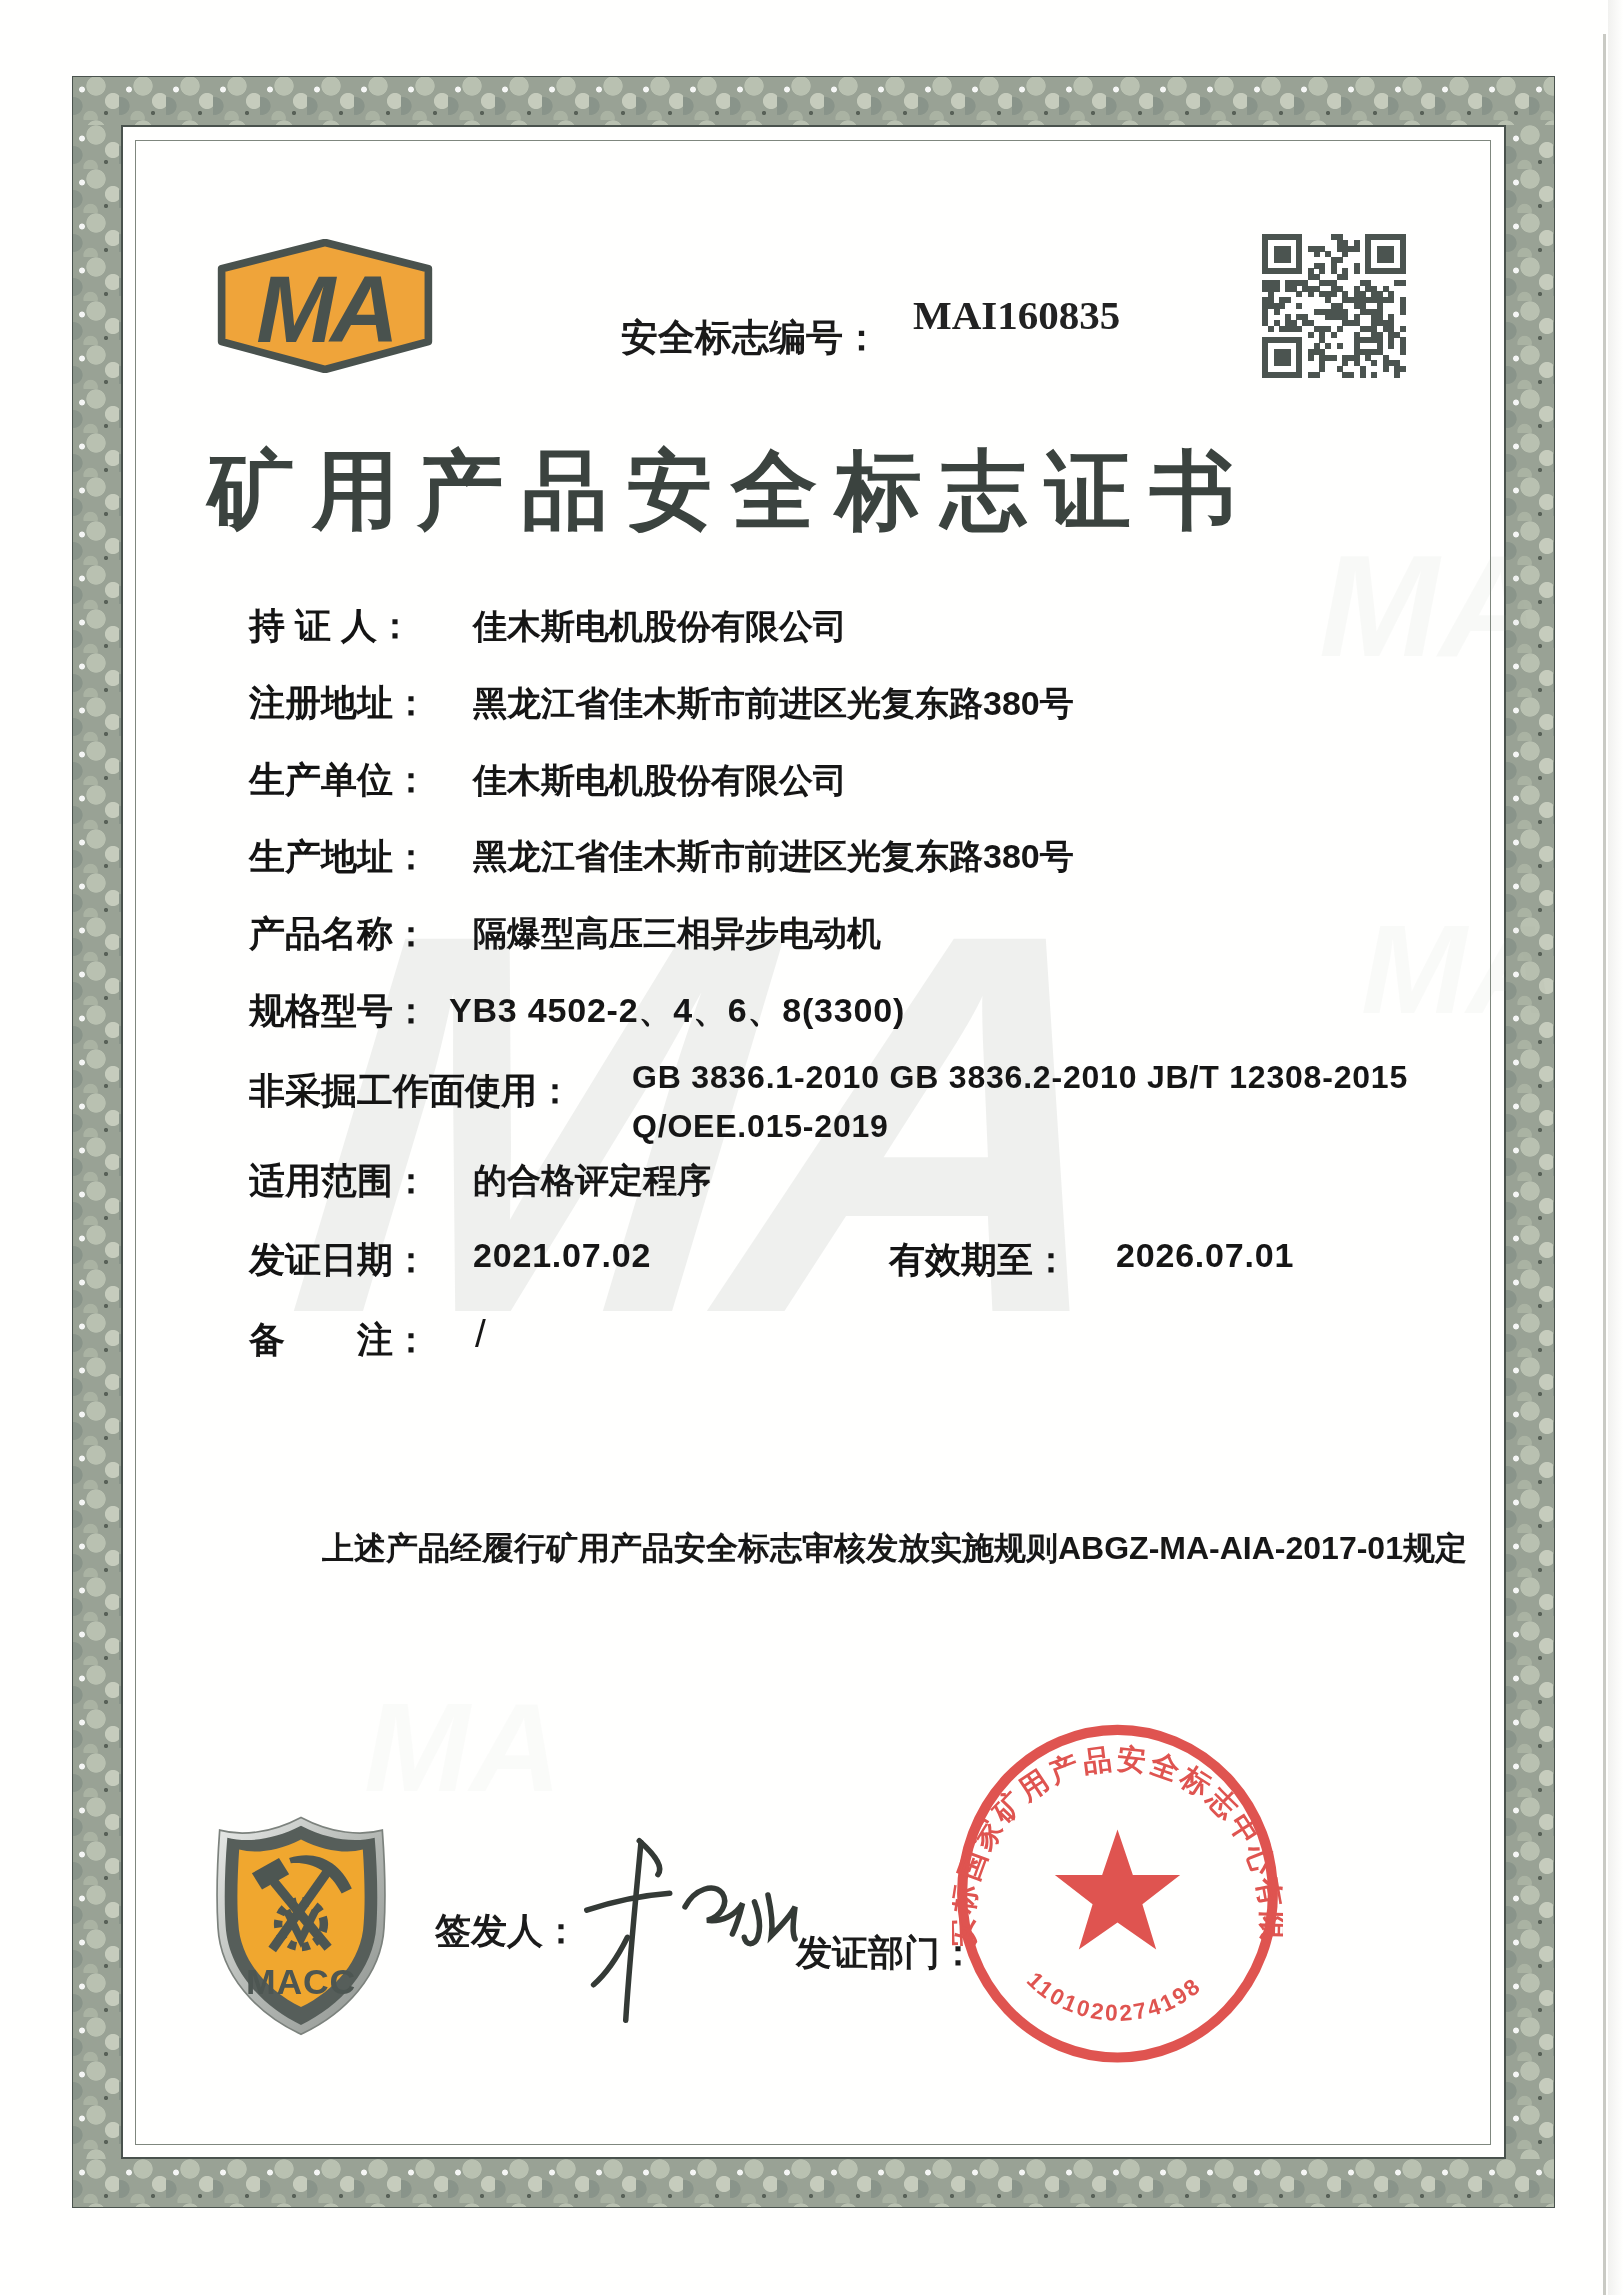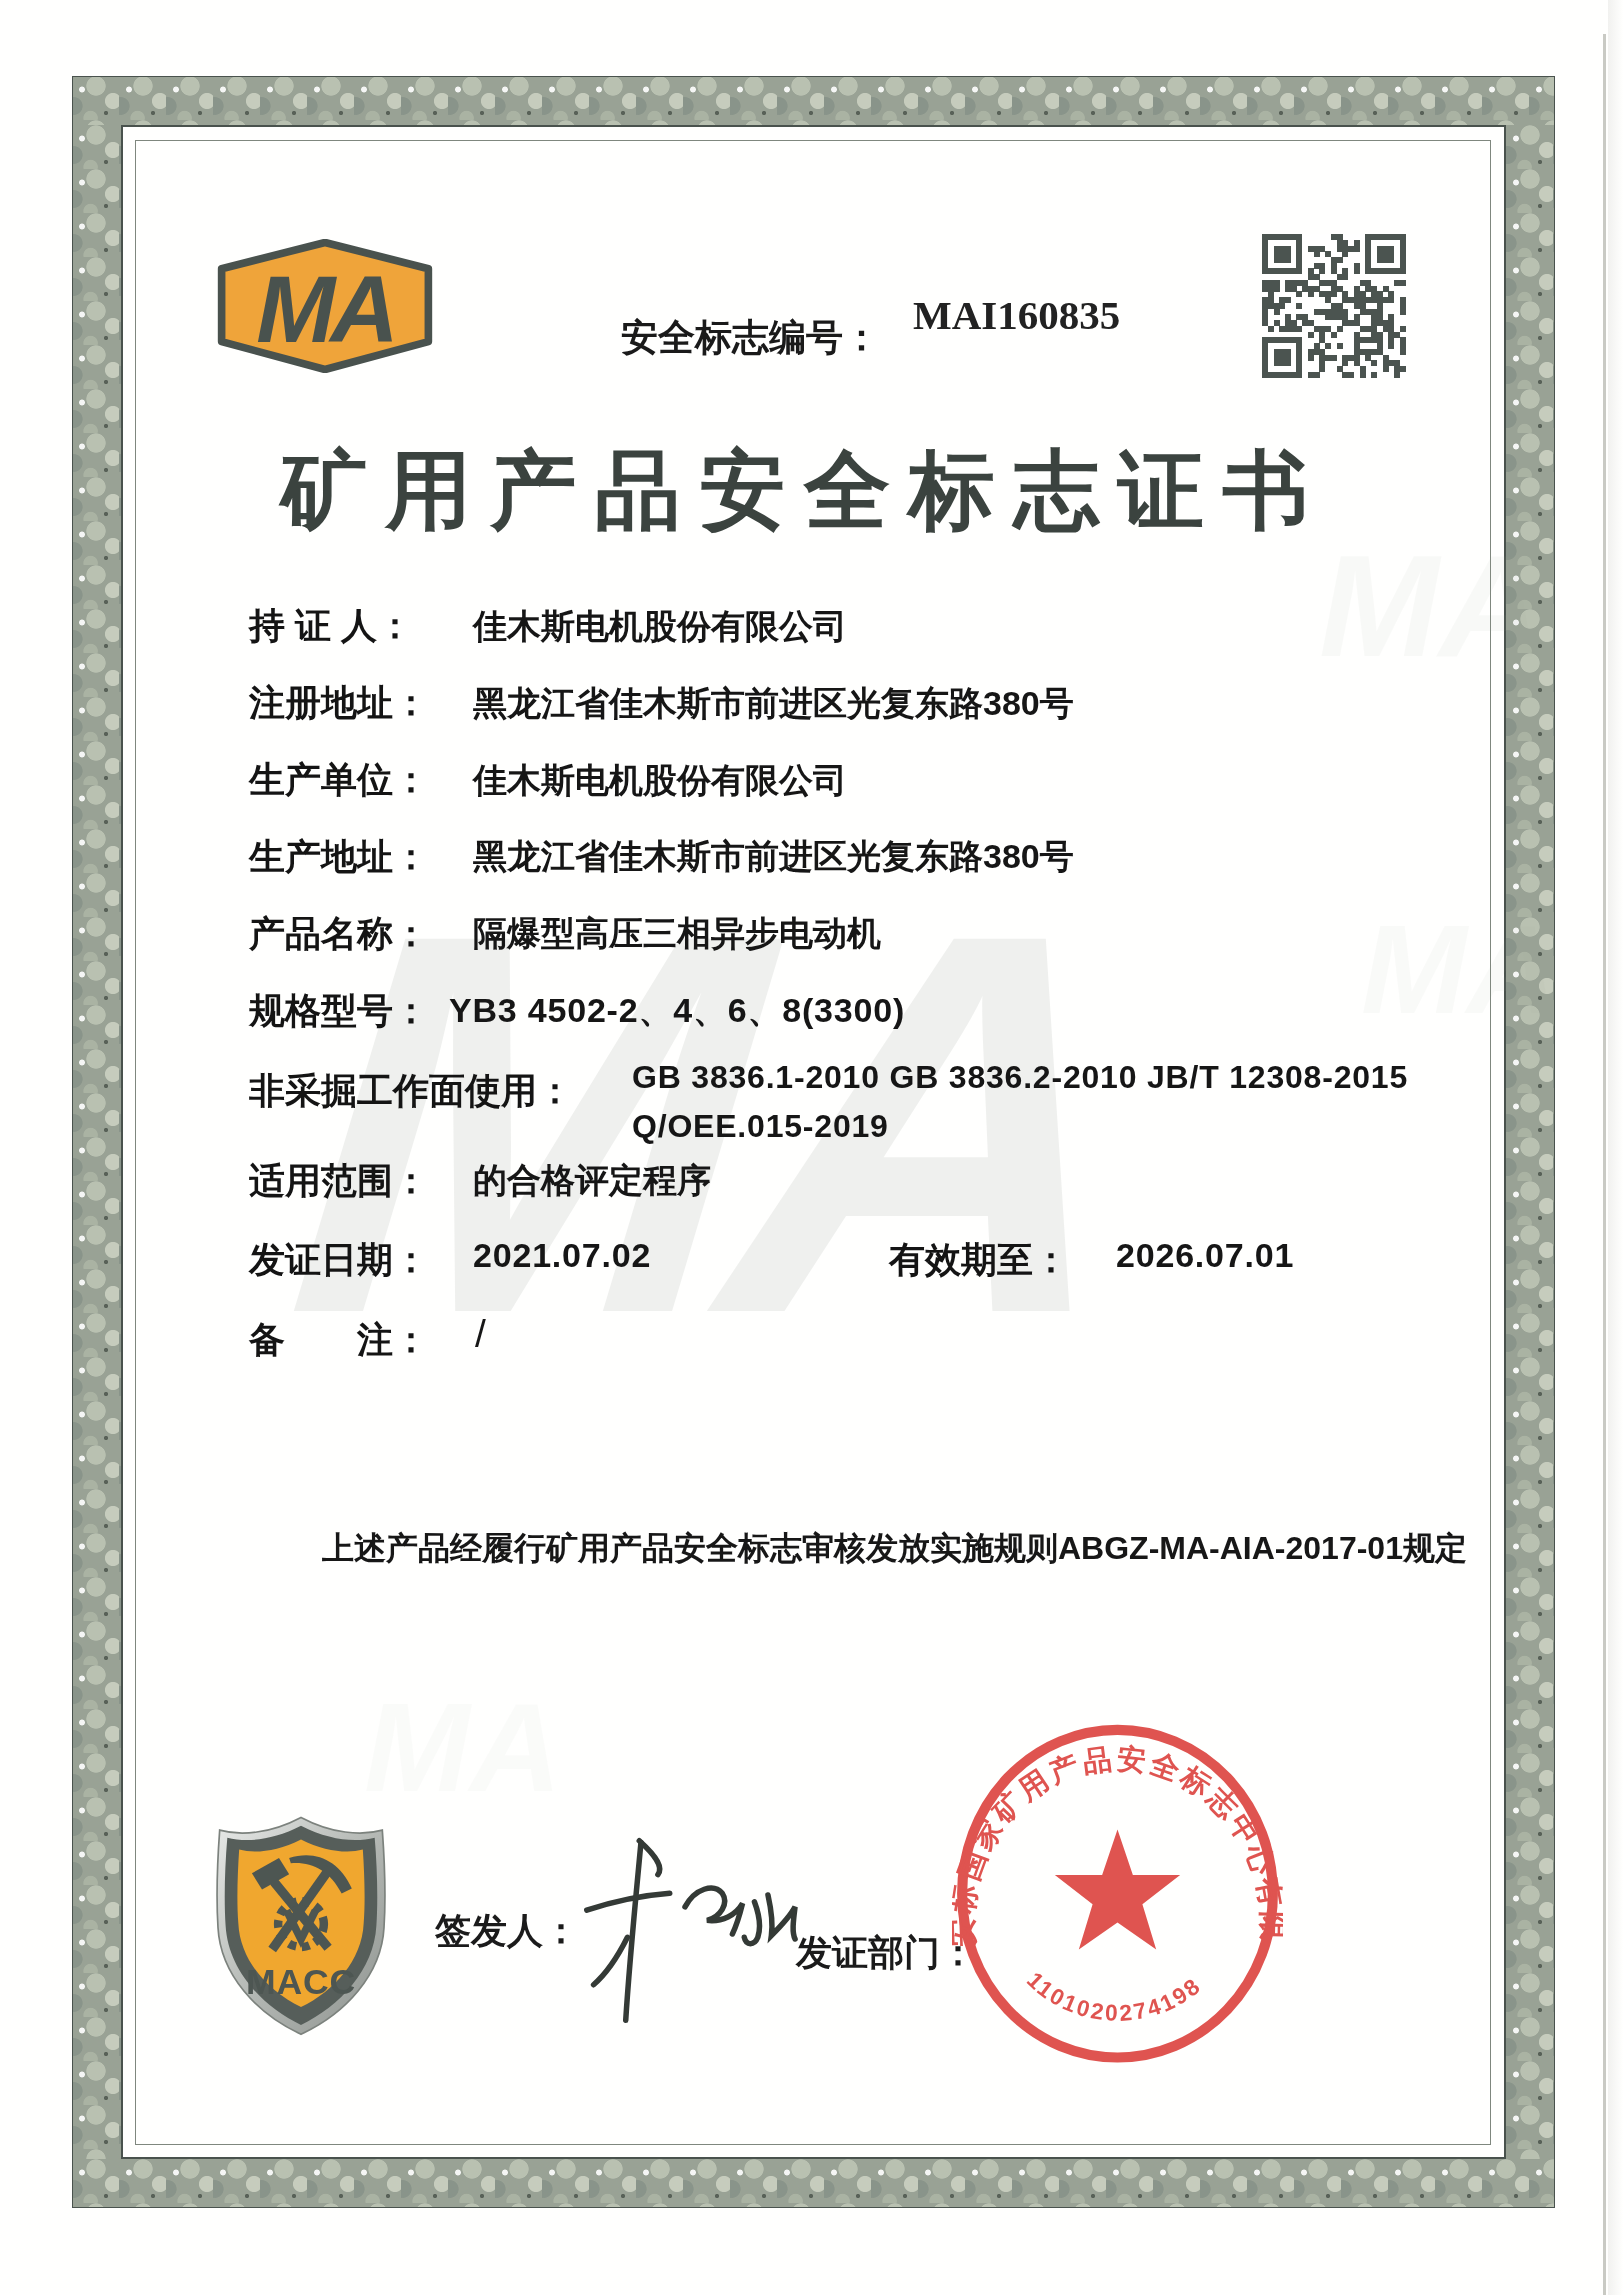--- a/index.html
+++ b/index.html
@@ -12,21 +12,21 @@
       radial-gradient(circle at 34px 37px, rgba(35,44,38,.55) 1.7px, rgba(35,44,38,0) 2.5px),
       radial-gradient(circle at 24px 10px, #b9c1b1 9.3px, rgba(185,193,177,0) 10px),
       radial-gradient(circle at 1.7px 30px, #89948a 8.5px, rgba(137,148,138,0) 9.3px),
       radial-gradient(circle at 41px 25px, #c6ccbd 7.6px, rgba(198,204,189,0) 8.5px),
       radial-gradient(circle at 18.6px 42px, #aab3a3 6.8px, rgba(170,179,163,0) 7.6px);
     background-size:47px 44px;}
   .frame-line{position:absolute;box-sizing:border-box;}
   .label{position:absolute;font-size:36px;font-weight:700;white-space:nowrap;color:#141414;}
   .value{position:absolute;font-size:34px;font-weight:700;white-space:nowrap;color:#161616;}
   .num{letter-spacing:0.8px;}
-  #title{position:absolute;left:135px;top:433px;width:1192px;text-align:right;
+  #title{position:absolute;left:135px;top:433px;width:1192px;text-align:center;
          font-size:86px;font-weight:900;color:#3b433f;letter-spacing:18.6px;white-space:nowrap;}
   #mark-no-label{position:absolute;left:621px;top:293px;font-size:37px;font-weight:700;color:#1a1a1a;margin-top:20px;}
   #mark-no-value{position:absolute;left:913px;top:291px;font-size:41px;font-weight:600;
                  font-family:"Liberation Serif",serif;color:#222;}
   .statement-line{position:absolute;left:254px;width:1207px;font-size:32px;font-weight:600;
                   color:#171717;text-align:justify;text-align-last:justify;white-space:nowrap;}
   
   #ma-watermark{position:absolute;left:304px;top:812px;font-size:541px;font-weight:900;
      font-style:italic;color:rgba(146,156,148,0.15);letter-spacing:-17px;
      transform:skewX(-6deg);pointer-events:none;}

